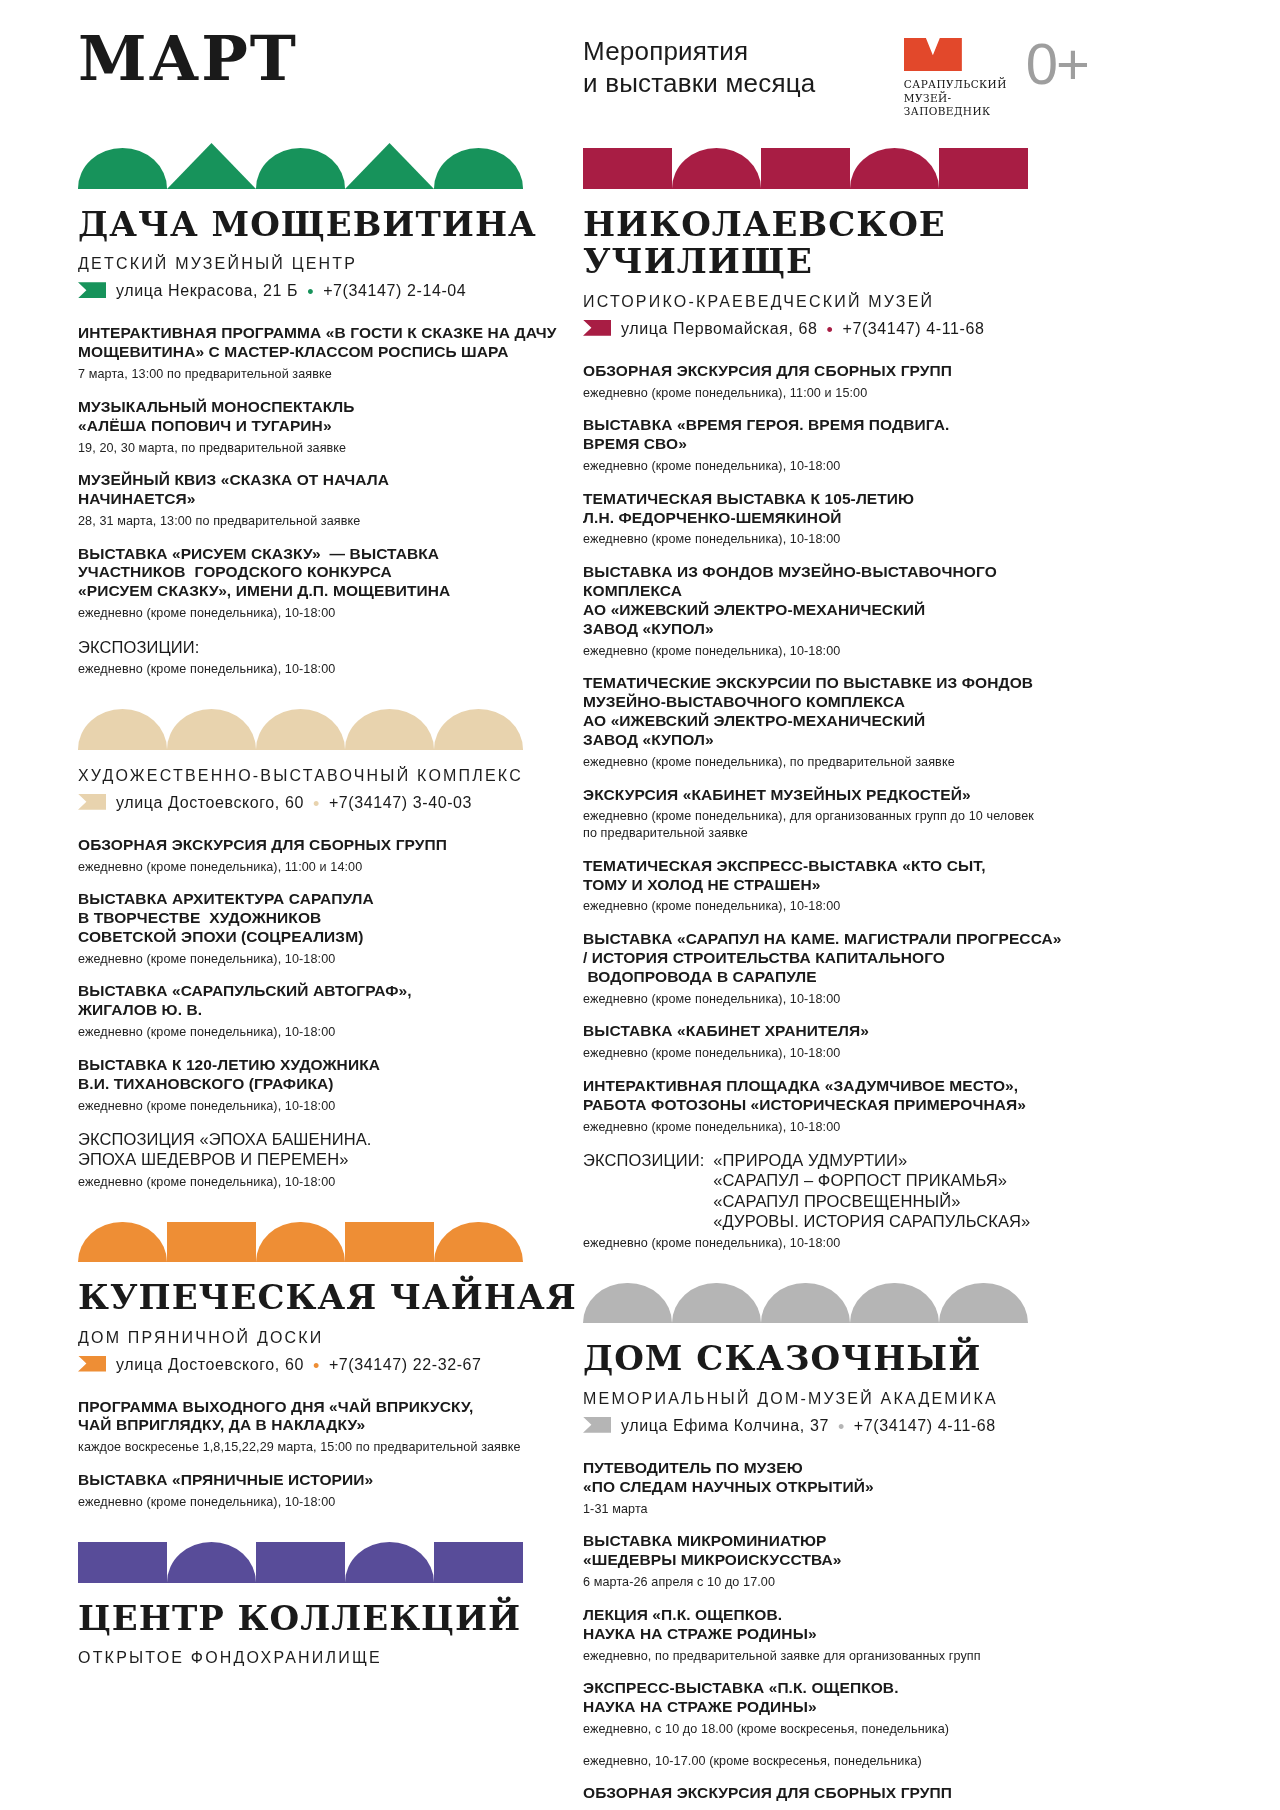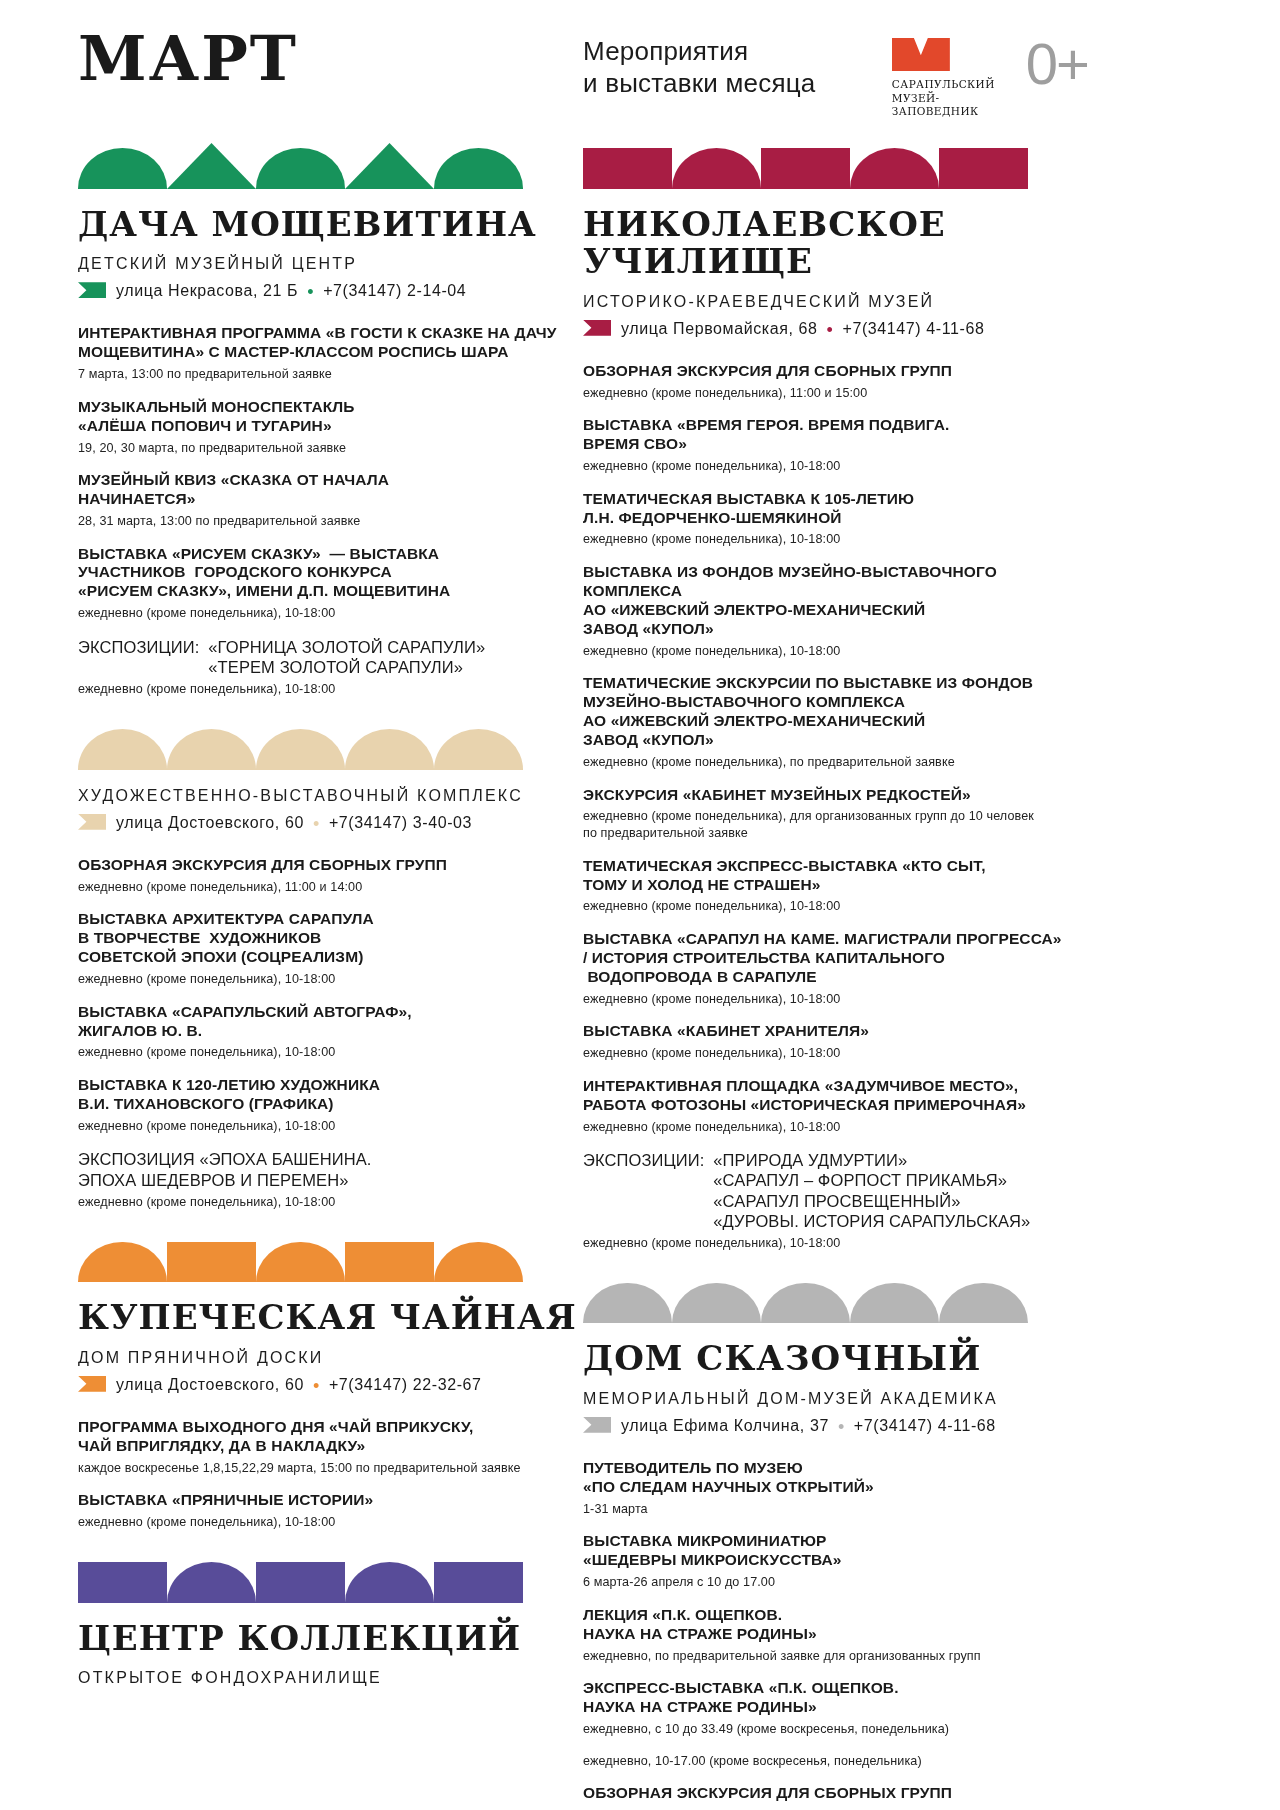--- a/index.html
+++ b/index.html
@@ -4,21 +4,21 @@
 <style>
   html,body{margin:0;padding:0;background:#fff;}
   body{width:1280px;height:1810px;overflow:hidden;color:#1a1a1a;
        font-family:"Liberation Sans","DejaVu Sans",sans-serif;}
   .page{box-sizing:border-box;padding:28px 0 0 78px;}
 
   
   .masthead{display:grid;grid-template-columns:505px 505px;margin-bottom:24px;}
   .month-title{font-family:"DejaVu Serif","Liberation Serif",serif;font-weight:700;
                font-size:62px;line-height:1;letter-spacing:2px;margin:0;}
-  .masthead-right{display:flex;align-items:flex-start;gap:22px;padding-top:8px;}
+  .masthead-right{display:flex;align-items:flex-start;gap:10px;padding-top:8px;}
   .tagline{flex:1;font-size:26px;line-height:1.22;letter-spacing:.2px;white-space:pre-line;color:#1b1b1b;}
   .logo{width:112px;display:flex;flex-direction:column;gap:7px;padding-top:2px;}
   .logo-mark{width:58px;height:33px;background:#e2482b;
              clip-path:polygon(0 0,38% 0,50% 52%,62% 0,100% 0,100% 100%,0 100%);}
   .logo-text{font-family:"DejaVu Serif","Liberation Serif",serif;font-size:10.5px;
              line-height:1.3;letter-spacing:.4px;white-space:pre-line;color:#131313;}
   .age-badge{font-size:58px;line-height:.95;color:#9e9e9e;letter-spacing:-2px;}
 
   
   .columns{display:grid;grid-template-columns:505px 640px;align-items:start;}
@@ -100,22 +100,21 @@
 НАЧИНАЕТСЯ»</div>
     <div class="event-schedule">28, 31 марта, 13:00 по предварительной заявке</div>
   </div>
             <div class="event">
     <div class="event-title">ВЫСТАВКА «РИСУЕМ СКАЗКУ»  — ВЫСТАВКА
 УЧАСТНИКОВ  ГОРОДСКОГО КОНКУРСА
 «РИСУЕМ СКАЗКУ», ИМЕНИ Д.П. МОЩЕВИТИНА</div>
     <div class="event-schedule">ежедневно (кроме понедельника), 10-18:00</div>
   </div>
             <div class="event">
-    <div class="event-title regular expo"><span class="expo-label">ЭКСПОЗИЦИИ:</span><span class="expo-lines">«ГОРНИЦА ЗОЛОТОЙ САРАПУЛИ»
-«ТЕРЕМ ЗОЛОТОЙ САРАПУЛИ»</span></div>
+    <div class="event-title regular expo"><span class="expo-label">ЭКСПОЗИЦИИ:</span></div>
     <div class="event-schedule">ежедневно (кроме понедельника), 10-18:00</div>
   </div>
           </div>
   </section>
         <section class="venue" style="--c: #e8d3ae;">
     <div class="banner">
             <div class="shape dome"></div>
             <div class="shape dome"></div>
             <div class="shape dome"></div>
             <div class="shape dome"></div>
@@ -306,21 +305,21 @@
     <div class="event-schedule">6 марта-26 апреля с 10 до 17.00</div>
   </div>
             <div class="event">
     <div class="event-title">ЛЕКЦИЯ «П.К. ОЩЕПКОВ.
 НАУКА НА СТРАЖЕ РОДИНЫ»</div>
     <div class="event-schedule">ежедневно, по предварительной заявке для организованных групп</div>
   </div>
             <div class="event">
     <div class="event-title">ЭКСПРЕСС-ВЫСТАВКА «П.К. ОЩЕПКОВ.
 НАУКА НА СТРАЖЕ РОДИНЫ»</div>
-    <div class="event-schedule">ежедневно, с 10 до 33.49 (кроме воскресенья, понедельника)</div>
+    <div class="event-schedule">ежедневно, с 10 до 18.00 (кроме воскресенья, понедельника)</div>
   </div>
             <div class="event">
     <div class="event-schedule">ежедневно, 10-17.00 (кроме воскресенья, понедельника)</div>
   </div>
             <div class="event">
     <div class="event-title">ОБЗОРНАЯ ЭКСКУРСИЯ ДЛЯ СБОРНЫХ ГРУПП</div>
 
   </div>
           </div>
   </section>

